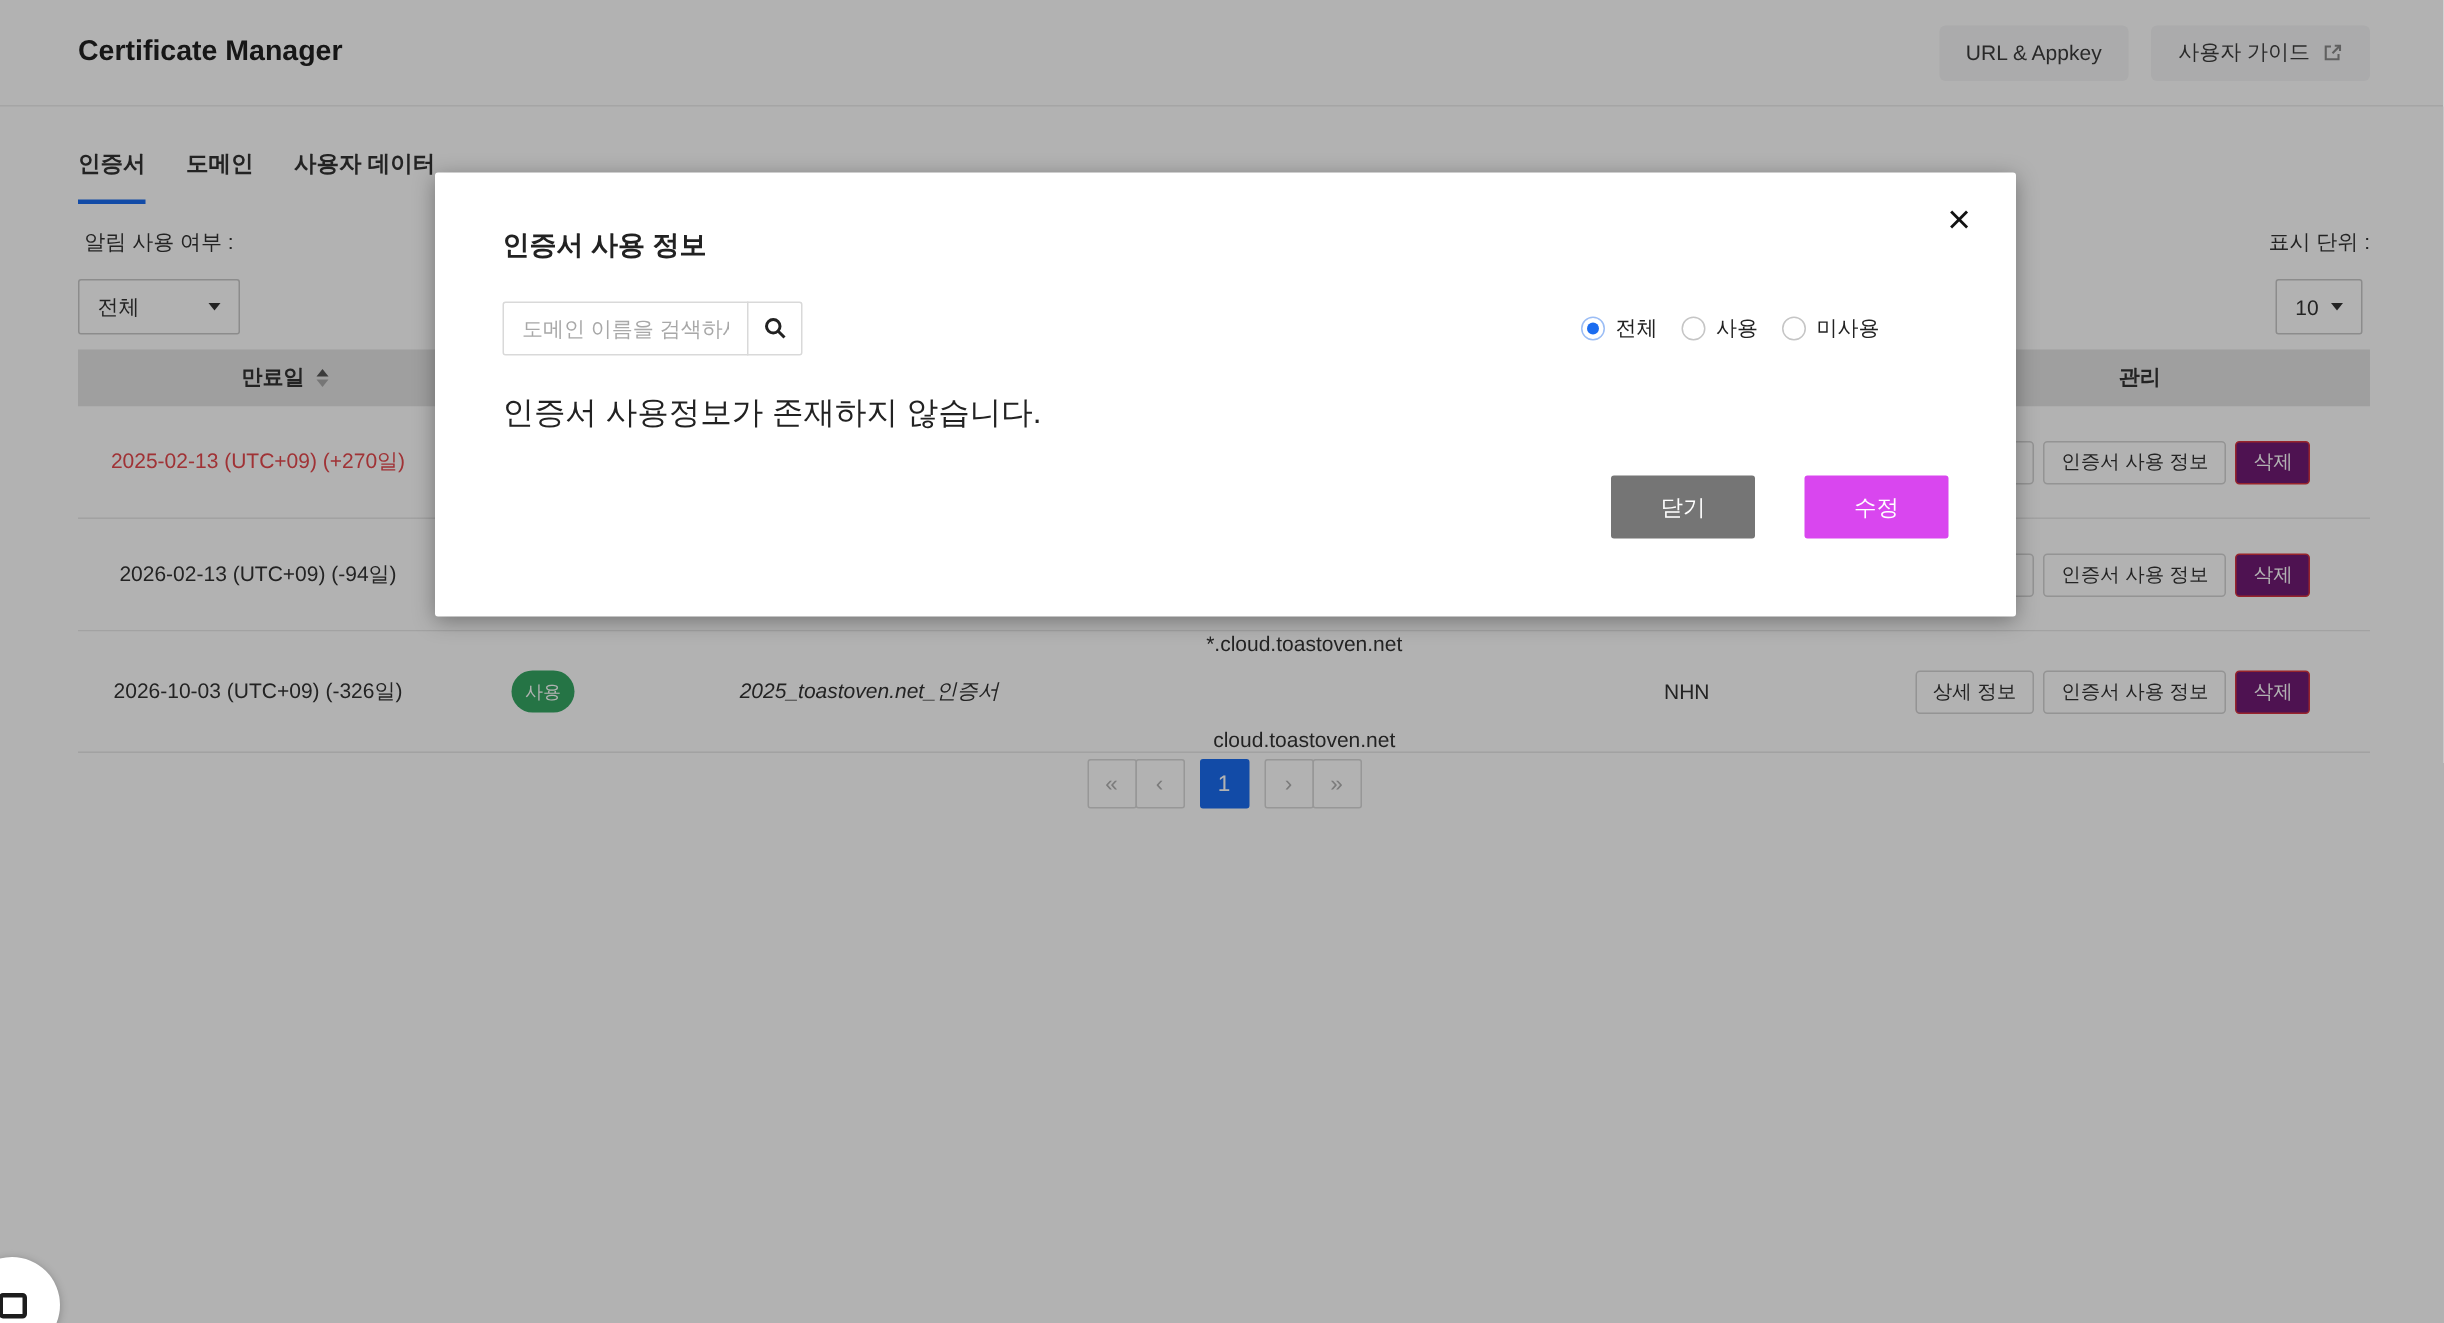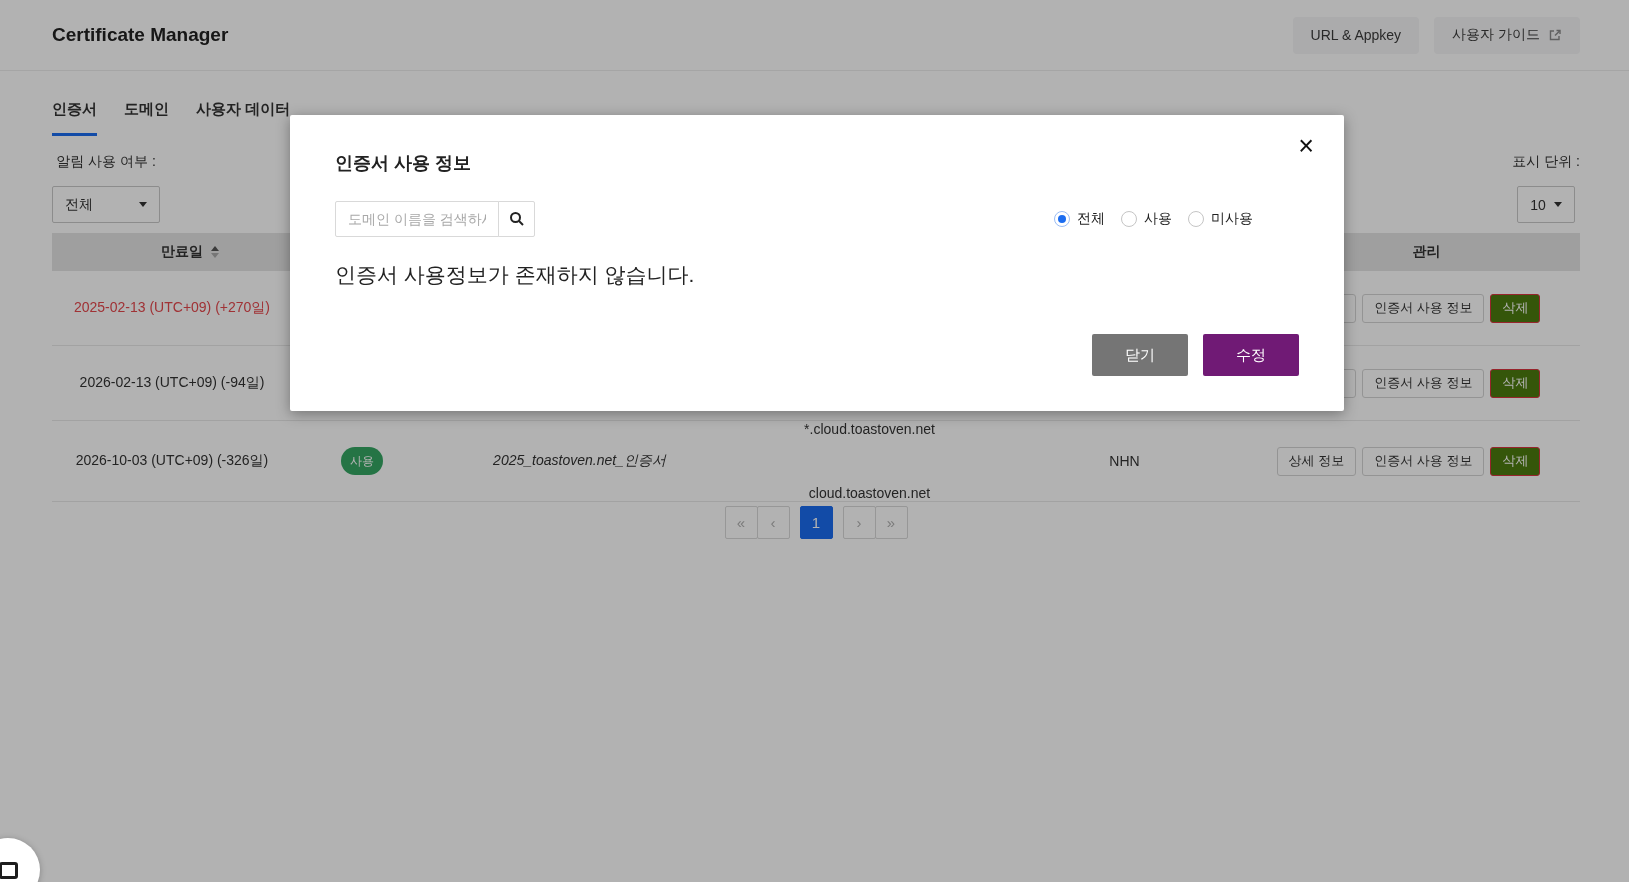--- a/index.html
+++ b/index.html
@@ -52,21 +52,21 @@
   .sort .up { width: 0; height: 0; border-left: 4px solid transparent; border-right: 4px solid transparent; border-bottom: 5px solid #555; }
   .sort .down { width: 0; height: 0; border-left: 4px solid transparent; border-right: 4px solid transparent; border-top: 5px solid #a9a9a9; }
   .badge {
     background: #35a764; color: #fff; font-size: 12px; border-radius: 16px; padding: 8px 9px; line-height: 1;
   }
   .badge:empty { display: none; }
   .act-btn {
     height: 29px; padding: 0 11px; background: #fff; border: 1px solid #d4d4d4; border-radius: 3px;
     font-size: 13px; color: #333;
   }
-  .act-btn.danger { background: #4d7c0f; border-color: #d9343f; color: #fff; }
+  .act-btn.danger { background: #701a75; border-color: #d9343f; color: #fff; }
 
   .result { margin-top: 20px; font-size: 14px; color: #222; }
 
   
   .pagination { margin-top: 4px; display: flex; justify-content: center; align-items: center; gap: 10px; }
   .pg-group { display: flex; }
   .pg-btn {
     width: 33px; height: 33px; background: #fff; border: 1px solid #d8d8d8; color: #b0b0b0;
     font-size: 15px; line-height: 1; border-radius: 2px;
   }
@@ -94,24 +94,24 @@
     width: 37px; height: 36px; border: 1px solid #d9d9d9; margin-left: -1px; background: #fff;
     display: inline-flex; align-items: center; justify-content: center; border-radius: 0 2px 2px 0;
   }
   .radios { margin-left: auto; padding-right: 46px; display: flex; align-items: center; gap: 16px; }
   .radio-item { display: flex; align-items: center; gap: 7px; cursor: pointer; }
   .radio { width: 16px; height: 16px; border-radius: 50%; border: 1px solid #c5c5c5; background: #fff; position: relative; flex: none; }
   .radio.selected { border-color: #9bbdf5; }
   .radio.selected::after { content: ""; position: absolute; inset: 3px; border-radius: 50%; background: #1b6cf0; }
   .radio-label { font-size: 14px; color: #222; }
   .empty-msg { margin-top: 24px; font-size: 21px; color: #222; }
-  .modal-footer { position: absolute; right: 45px; bottom: 35px; display: flex; gap: 15px; }
+  .modal-footer { position: absolute; right: 45px; bottom: 52px; display: flex; gap: 5px; }
   .m-btn { min-width: 96px; height: 42px; border: none; border-radius: 2px; font-size: 15px; color: #fff; }
   .m-btn.gray { background: #757575; }
-  .m-btn.blue { background: #701a75; }
+  .m-btn.blue { background: #d946ef; margin-left: 28px; }
 
   
   .fab {
     position: absolute; left: -24px; top: 838px; width: 64px; height: 64px; border-radius: 50%;
     background: #fff; z-index: 300; box-shadow: 0 1px 6px rgba(0,0,0,0.25);
     display: flex; align-items: center; justify-content: center; cursor: pointer;
   }
   .fab-icon { width: 19px; height: 17px; border: 3px solid #1d1d1d; border-radius: 3px; }
 </style>
 </head>

